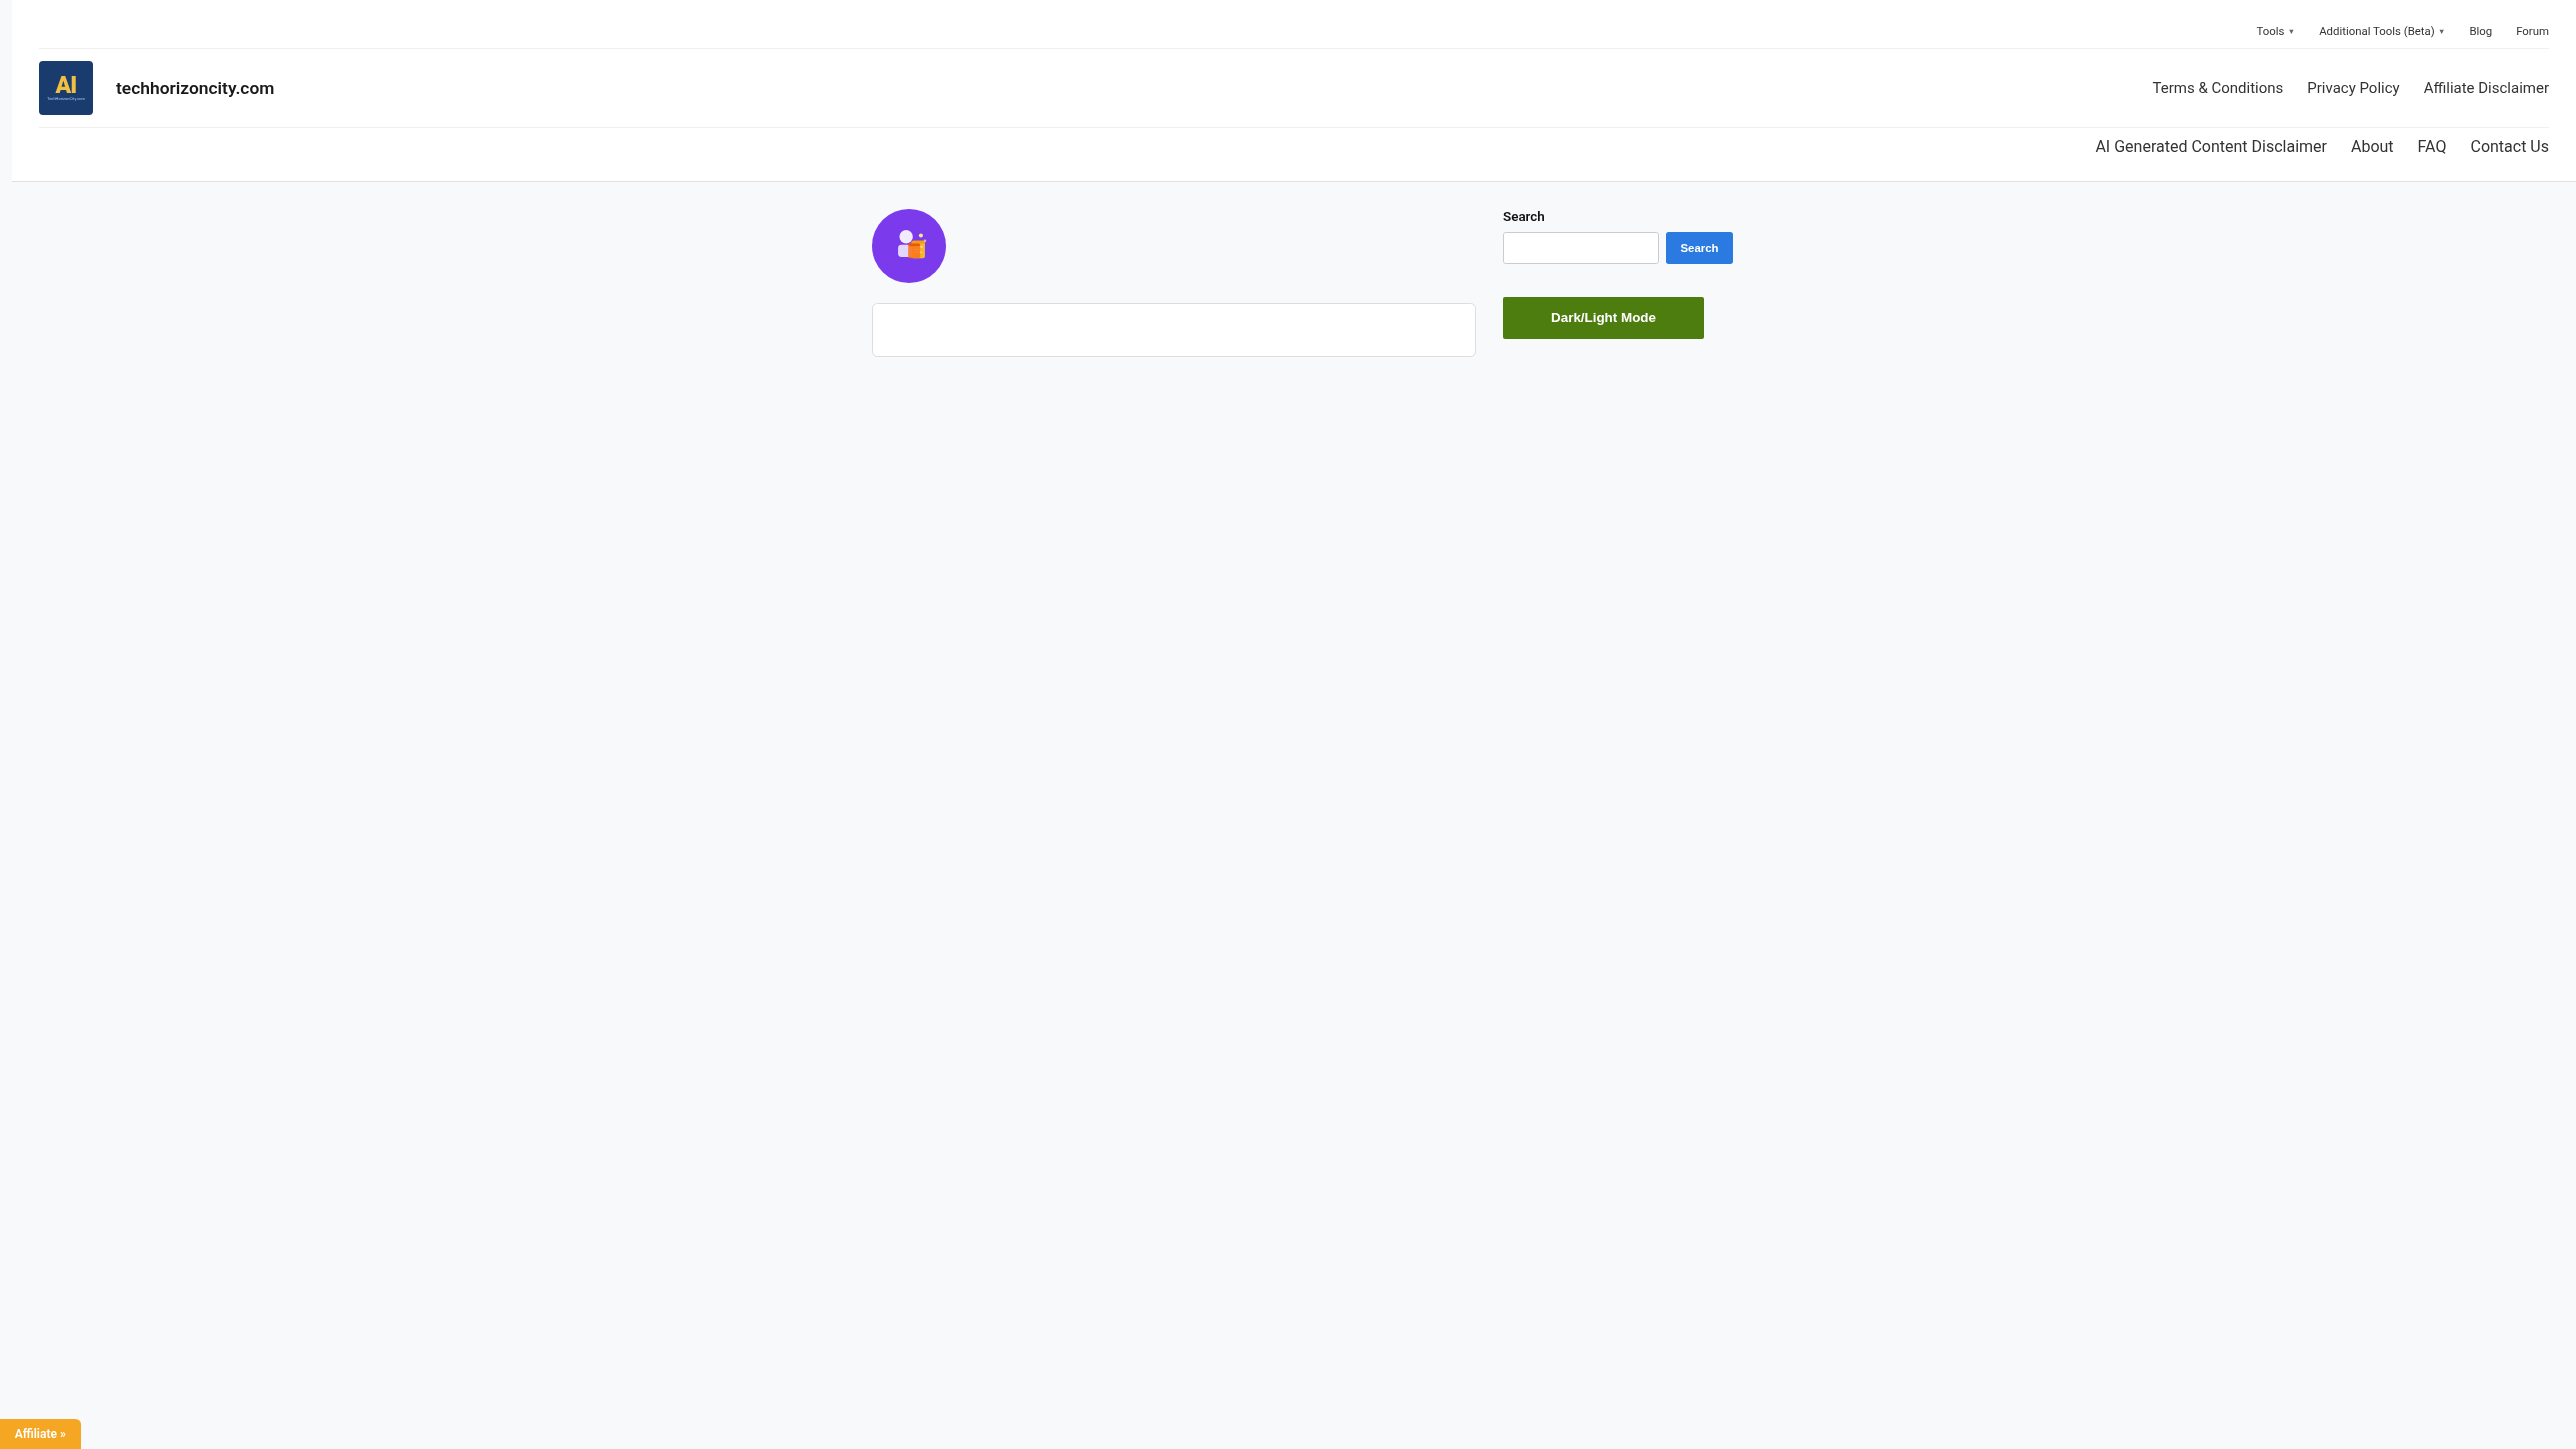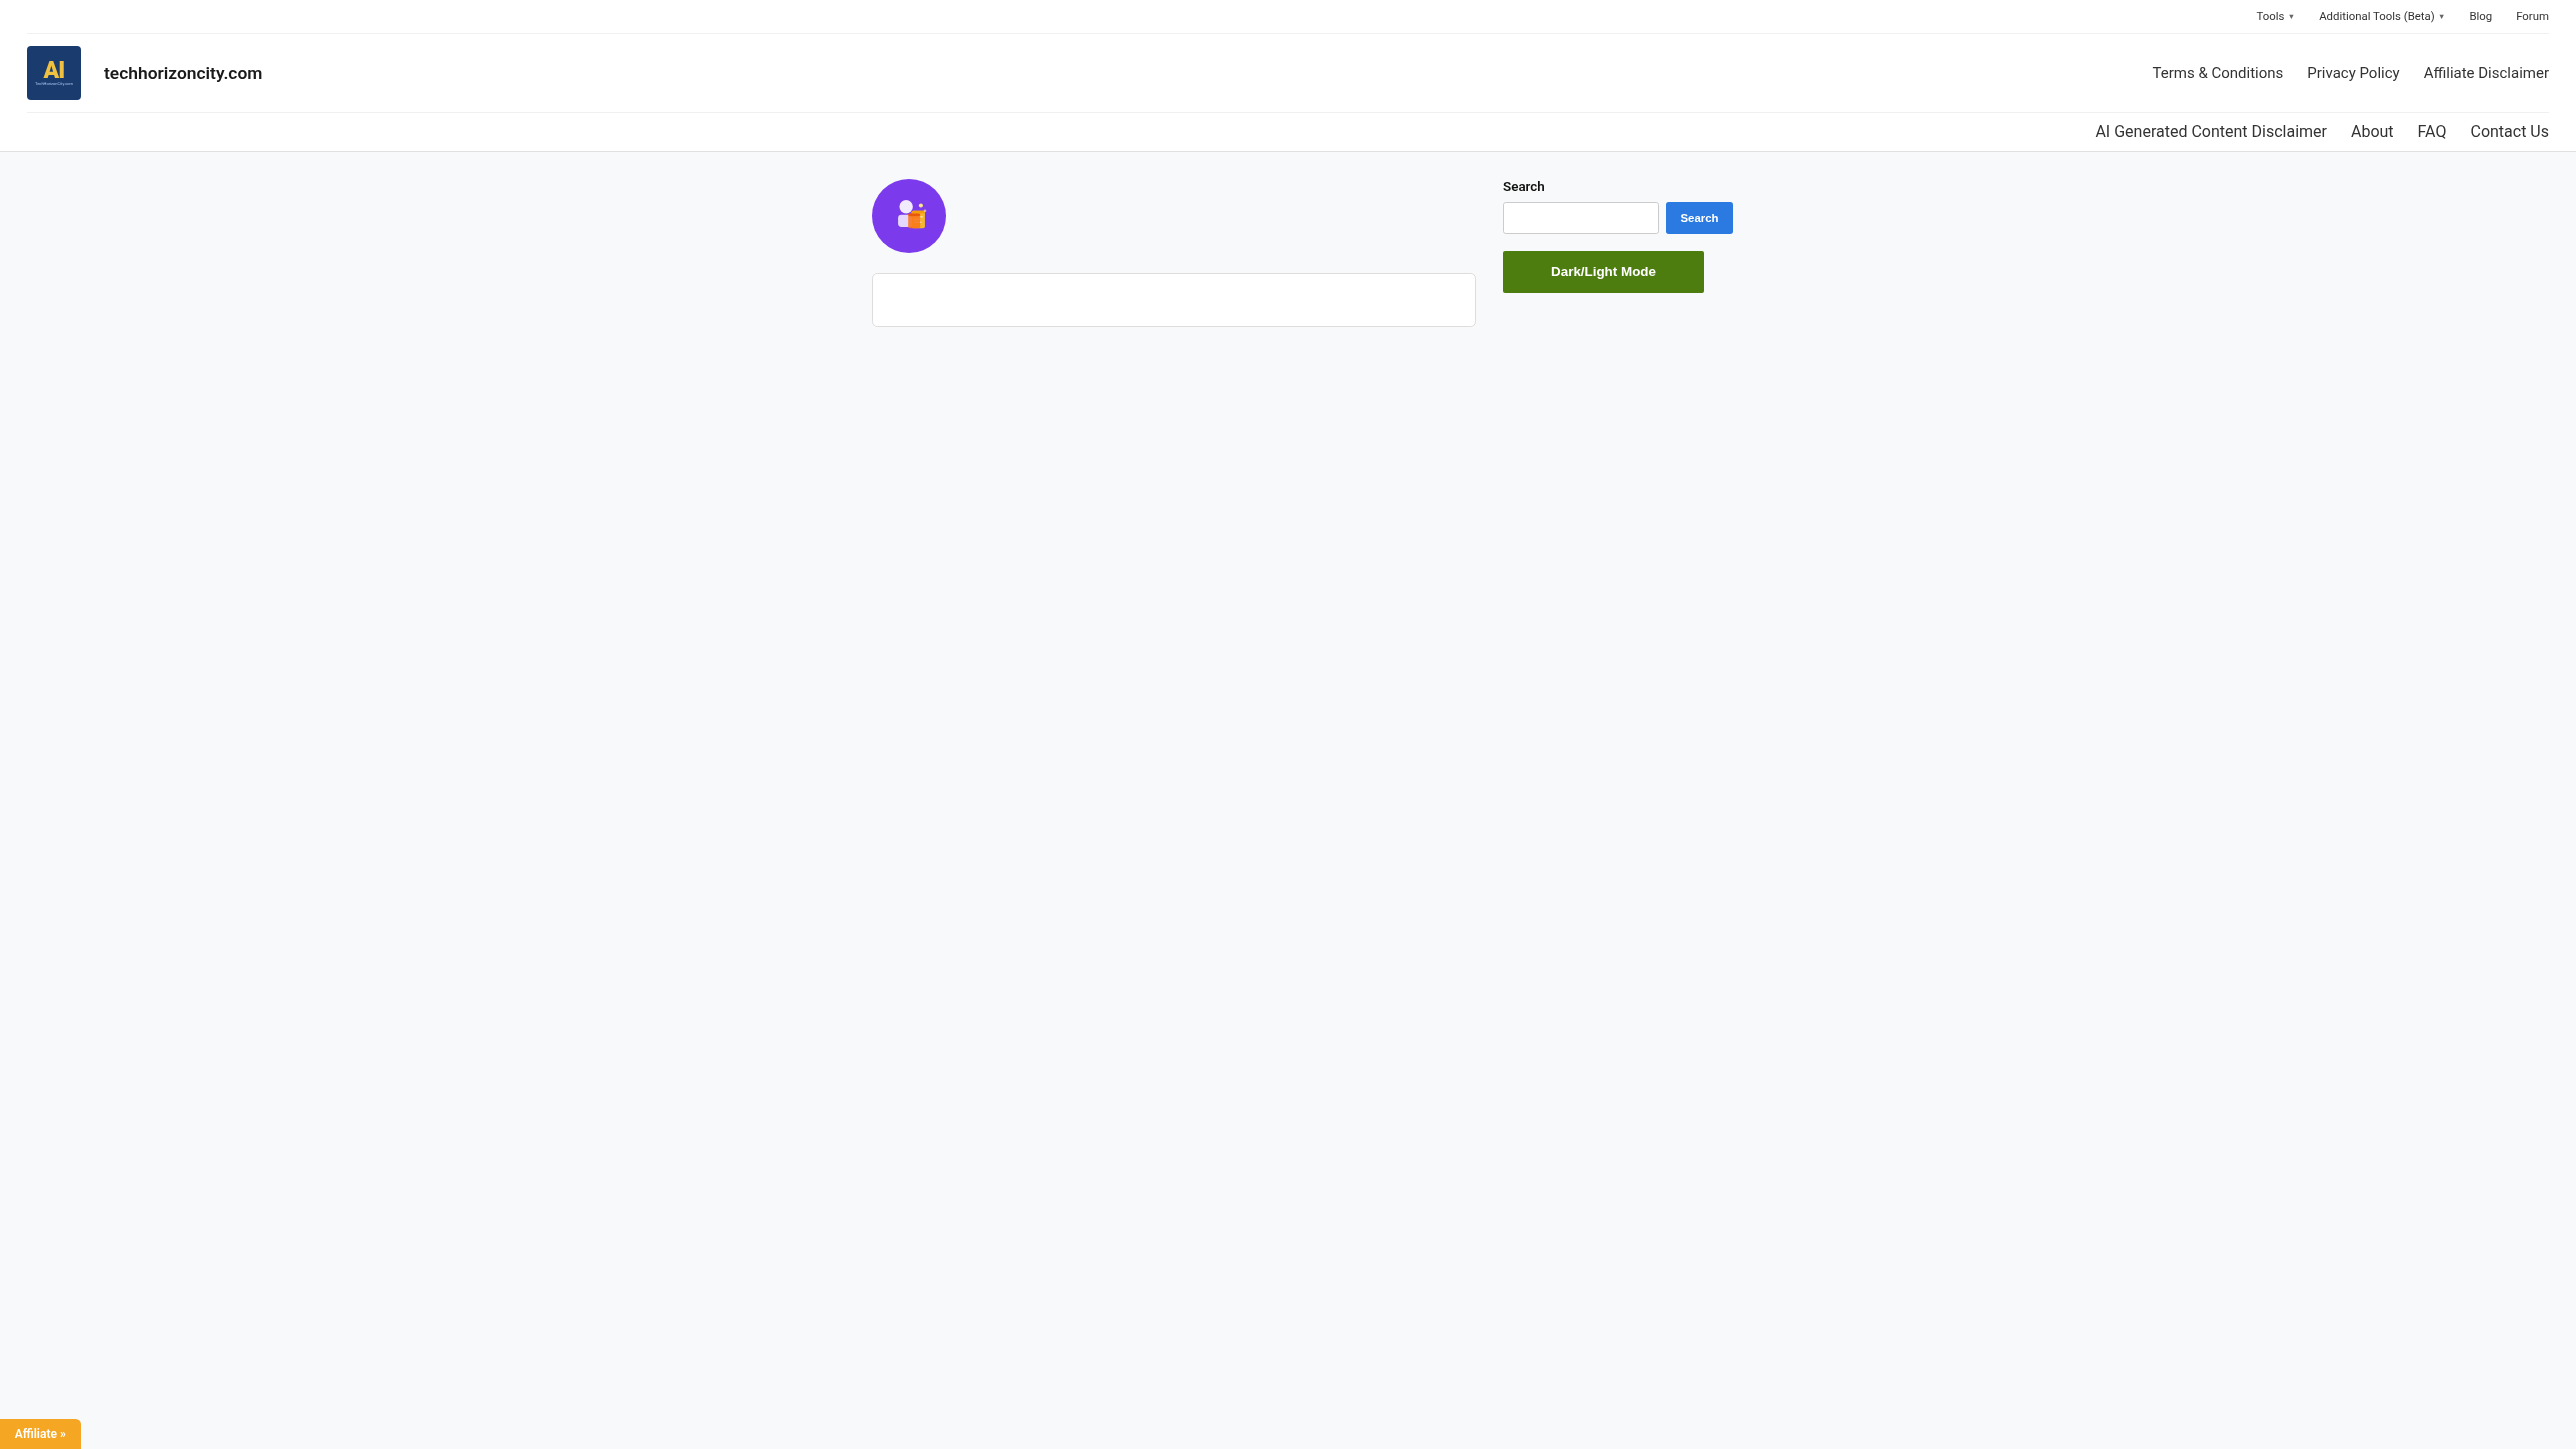--- a/index.html
+++ b/index.html
@@ -10,21 +10,22 @@
     body {
       font-family: -apple-system, BlinkMacSystemFont, 'Segoe UI', Roboto, sans-serif;
       background: #f8f9fa;
       color: #333;
       font-size: 12px;
     }
     
     .header {
       background: #fff;
       border-bottom: 0.7px solid #e0e0e0;
-      padding: 0 27px;
+      padding: 15px 27px;
+      margin-left: 12px;
     }
     .top-nav {
       display: flex;
       justify-content: flex-end;
       align-items: center;
       padding: 9.4px 0;
       gap: 24px;
       border-bottom: 0.7px solid #f0f0f0;
     }
     .top-nav a {
@@ -137,21 +138,21 @@
       border-radius: 5.4px;
       padding: 13.4px;
       min-height: 54px;
     }
     
     .sidebar {
       width: 201px;
       flex-shrink: 0;
     }
     .sidebar-section {
-      margin-bottom: 4px;
+      margin-bottom: 20px;
     }
     .search-label {
       font-size: 13.4px;
       font-weight: 600;
       color: #111;
       margin-bottom: 8px;
     }
     .search-row {
       display: flex;
       gap: 6.7px;

